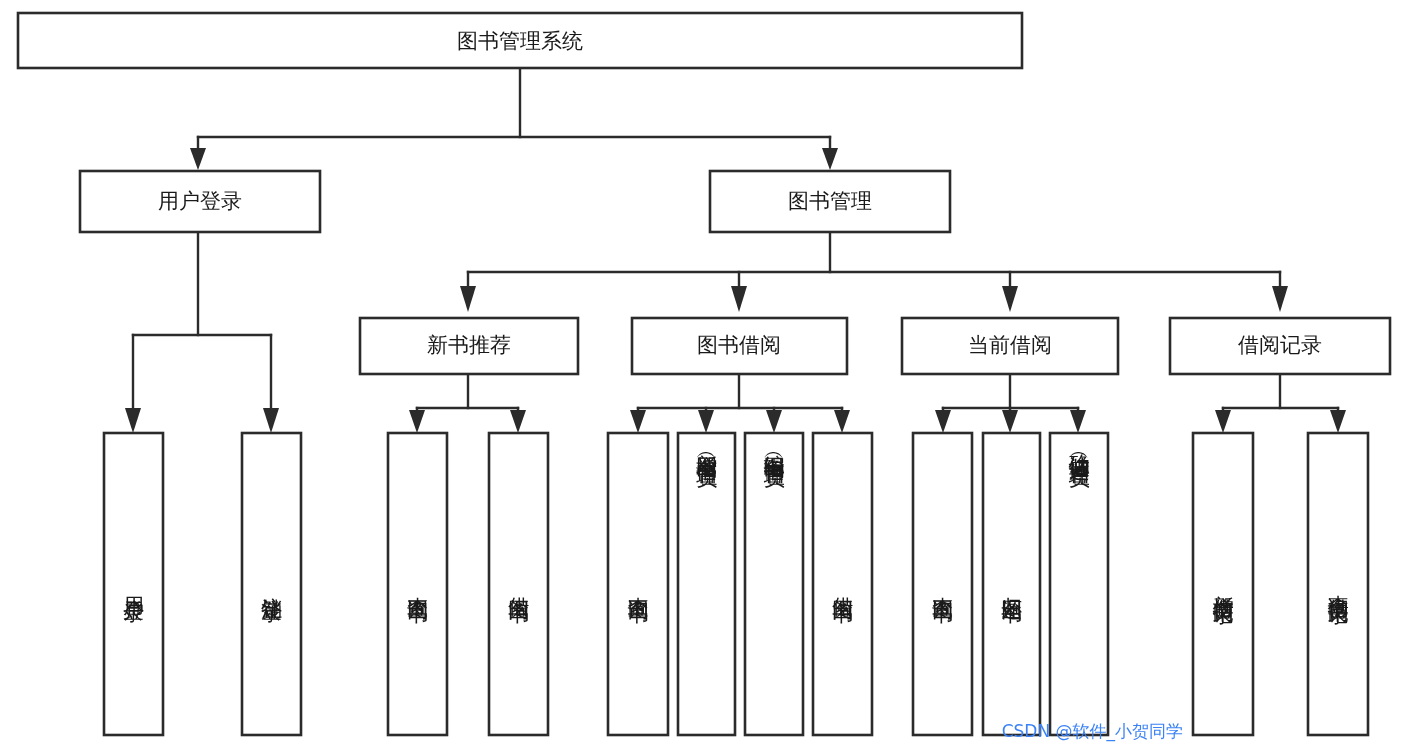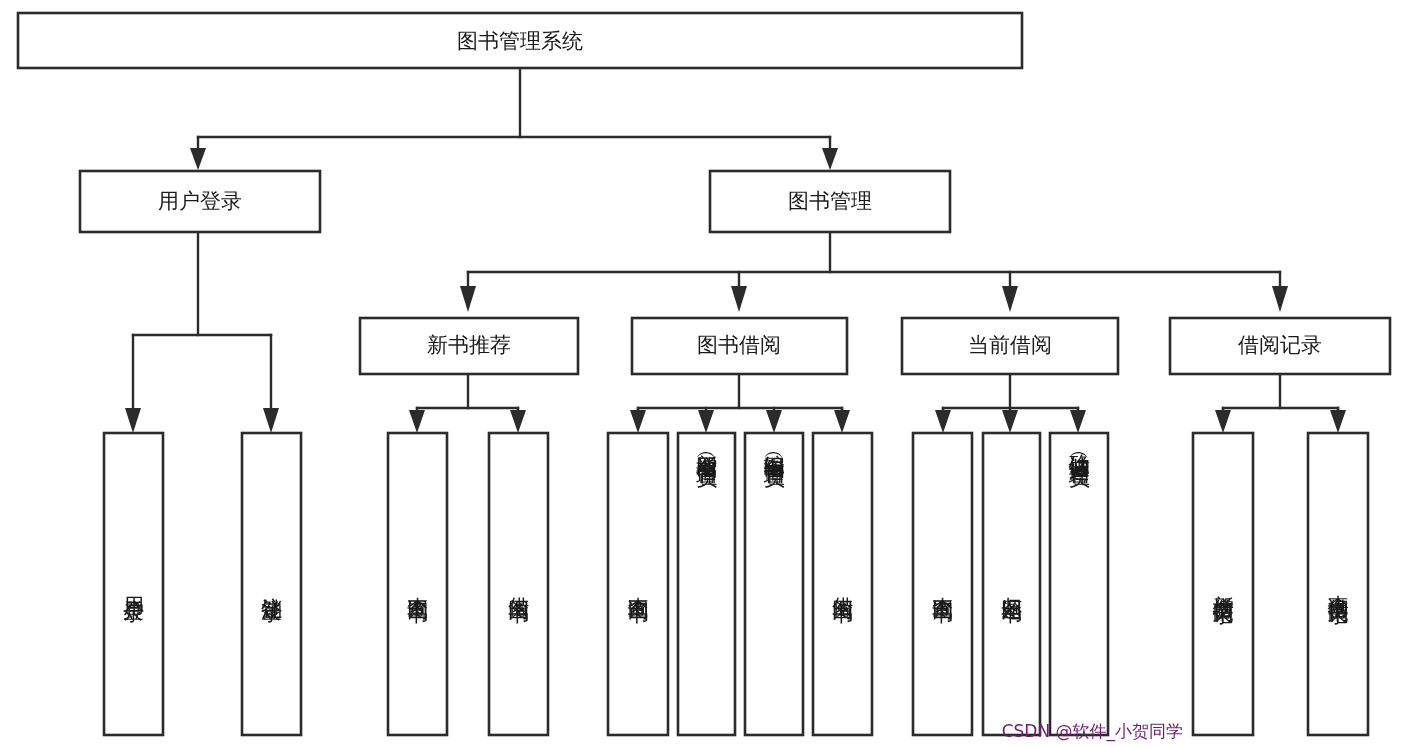--- a/index.html
+++ b/index.html
@@ -69,21 +69,21 @@
     letter-spacing: 2px;
     white-space: nowrap;
     text-align: center;
   }
   .watermark {
     position: absolute;
     right: 8px;
     bottom: 4px;
     font-family: "DejaVu Sans", "Liberation Sans", sans-serif;
     font-size: 17px;
-    color: #701a75;
+    color: #3b82f6;
     white-space: nowrap;
     user-select: none;
   }
 </style>
 </head>
 <body>
 
 <div id="diagram-root">
 
   <svg class="diagram-canvas" viewBox="0 0 1405 747" xmlns="http://www.w3.org/2000/svg">

